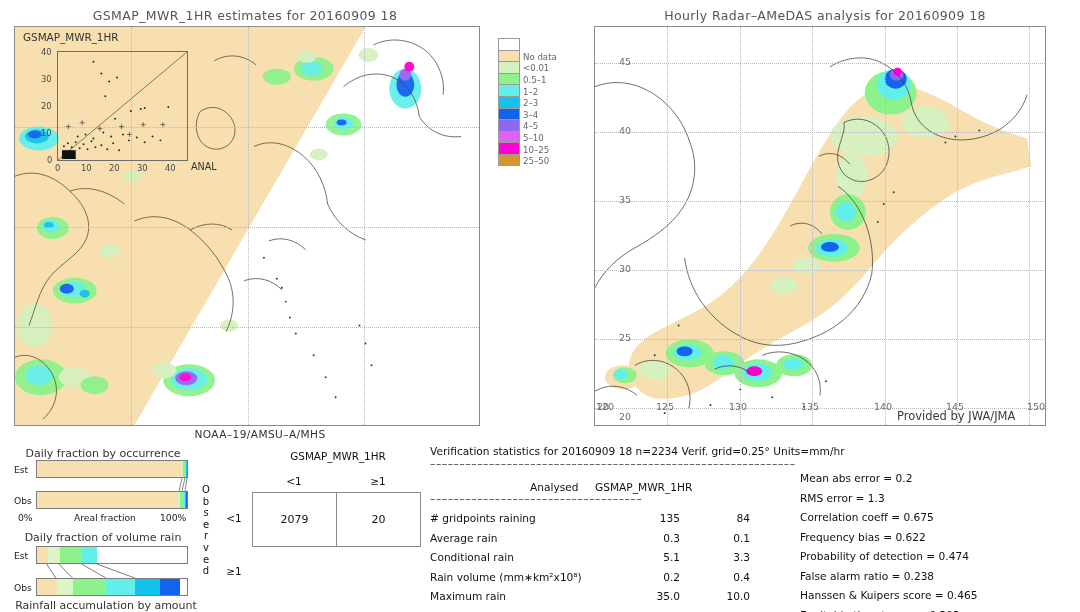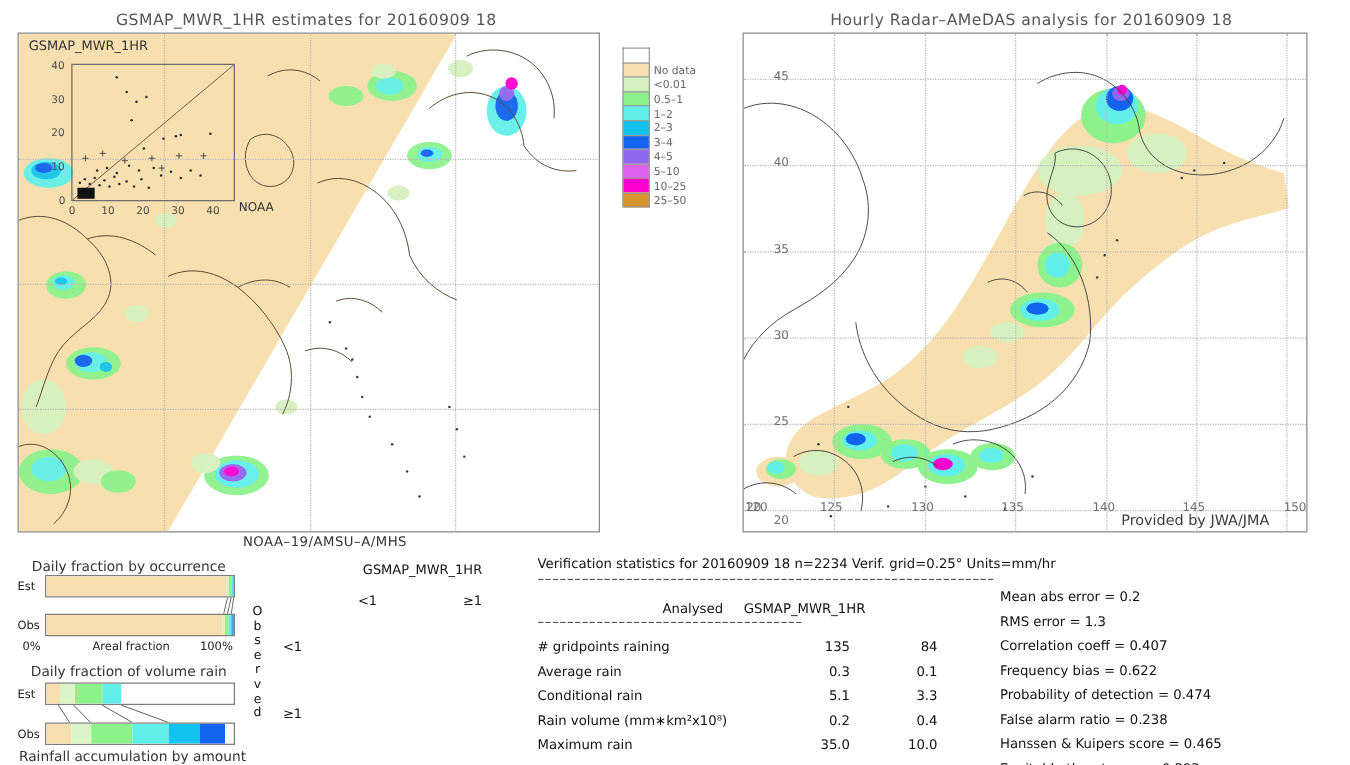--- a/index.html
+++ b/index.html
@@ -223,21 +223,21 @@
     <div class="itick" style="left:26px; top:20px;">40</div>
     <div class="itick" style="left:26px; top:47px;">30</div>
     <div class="itick" style="left:26px; top:74px;">20</div>
     <div class="itick" style="left:26px; top:101px;">10</div>
     <div class="itick" style="left:32px; top:128px;">0</div>
     <div class="itick" style="left:40px; top:136px;">0</div>
     <div class="itick" style="left:66px; top:136px;">10</div>
     <div class="itick" style="left:94px; top:136px;">20</div>
     <div class="itick" style="left:122px; top:136px;">30</div>
     <div class="itick" style="left:150px; top:136px;">40</div>
-    <div class="tagbox" style="left:176px; top:134px; font-size:9.6px;">NOAA</div>
+    <div class="tagbox" style="left:176px; top:134px; font-size:9.6px;">ANAL</div>
   </div>
 
   <div class="ttl" style="left:120px; top:428px; width:280px; font-size:10.6px; color:#333;">NOAA–19/AMSU–A/MHS</div>
 
   <div class="legend" style="left:498px; top:38px;">
     <div class="sw" style="background:#ffffff;"></div>
     <div id="legend-swatches">
         <div class="sw" style="background: rgb(247, 223, 176);"></div>
         <div class="sw" style="background: rgb(214, 240, 191);"></div>
         <div class="sw" style="background: rgb(142, 242, 140);"></div>
@@ -442,20 +442,24 @@
       <div>e</div>
       <div>r</div>
       <div>v</div>
       <div>e</div>
       <div>d</div>
     </div>
   <div class="chead" style="left:222px; top:512px; width:24px;">&lt;1</div>
   <div class="chead" style="left:222px; top:565px; width:24px;">≥1</div>
   <table class="ctab" style="left:252px; top:492px;">
     <tbody>
+        <tr>
+      <td>2079</td>
+      <td>20</td>
+    </tr>
   </tbody>
     </table>
 
   <div class="stat" style="left:430px; top:445px;">Verification statistics for 20160909 18   n=2234   Verif. grid=0.25°  Units=mm/hr</div>
   <div class="dash" style="left:430px; top:457px; width:648px;">––––––––––––––––––––––––––––––––––––––––––––––––––––––––––––––</div>
   <div class="stat" style="left:530px; top:481px;">Analysed</div>
   <div class="stat" style="left:595px; top:481px;">GSMAP_MWR_1HR</div>
   <div class="dash" style="left:430px; top:492px; width:270px;">––––––––––––––––––––––––––––––––––––</div>
 
   <div id="stat-rows">
@@ -471,21 +475,21 @@
       <div class="stat" style="left:430px; top:570.5px;">Rain volume (mm∗km²x10⁸)</div>
       <div class="num" style="left:640px; top:570.5px; width:40px;">0.2</div>
       <div class="num" style="left:710px; top:570.5px; width:40px;">0.4</div>
       <div class="stat" style="left:430px; top:590px;">Maximum rain</div>
       <div class="num" style="left:640px; top:590px; width:40px;">35.0</div>
       <div class="num" style="left:710px; top:590px; width:40px;">10.0</div>
     </div>
   <div id="score-rows">
       <div class="stat" style="left:800px; top:472px;">Mean abs error = 0.2</div>
       <div class="stat" style="left:800px; top:491.5px;">RMS error = 1.3</div>
-      <div class="stat" style="left:800px; top:511px;">Correlation coeff = 0.407</div>
+      <div class="stat" style="left:800px; top:511px;">Correlation coeff = 0.675</div>
       <div class="stat" style="left:800px; top:530.5px;">Frequency bias = 0.622</div>
       <div class="stat" style="left:800px; top:550px;">Probability of detection = 0.474</div>
       <div class="stat" style="left:800px; top:569.5px;">False alarm ratio = 0.238</div>
       <div class="stat" style="left:800px; top:589px;">Hanssen &amp; Kuipers score = 0.465</div>
       <div class="stat" style="left:800px; top:608.5px;">Equitable threat score= 0.393</div>
     </div>
 
 </div>
 
 </body></html>

